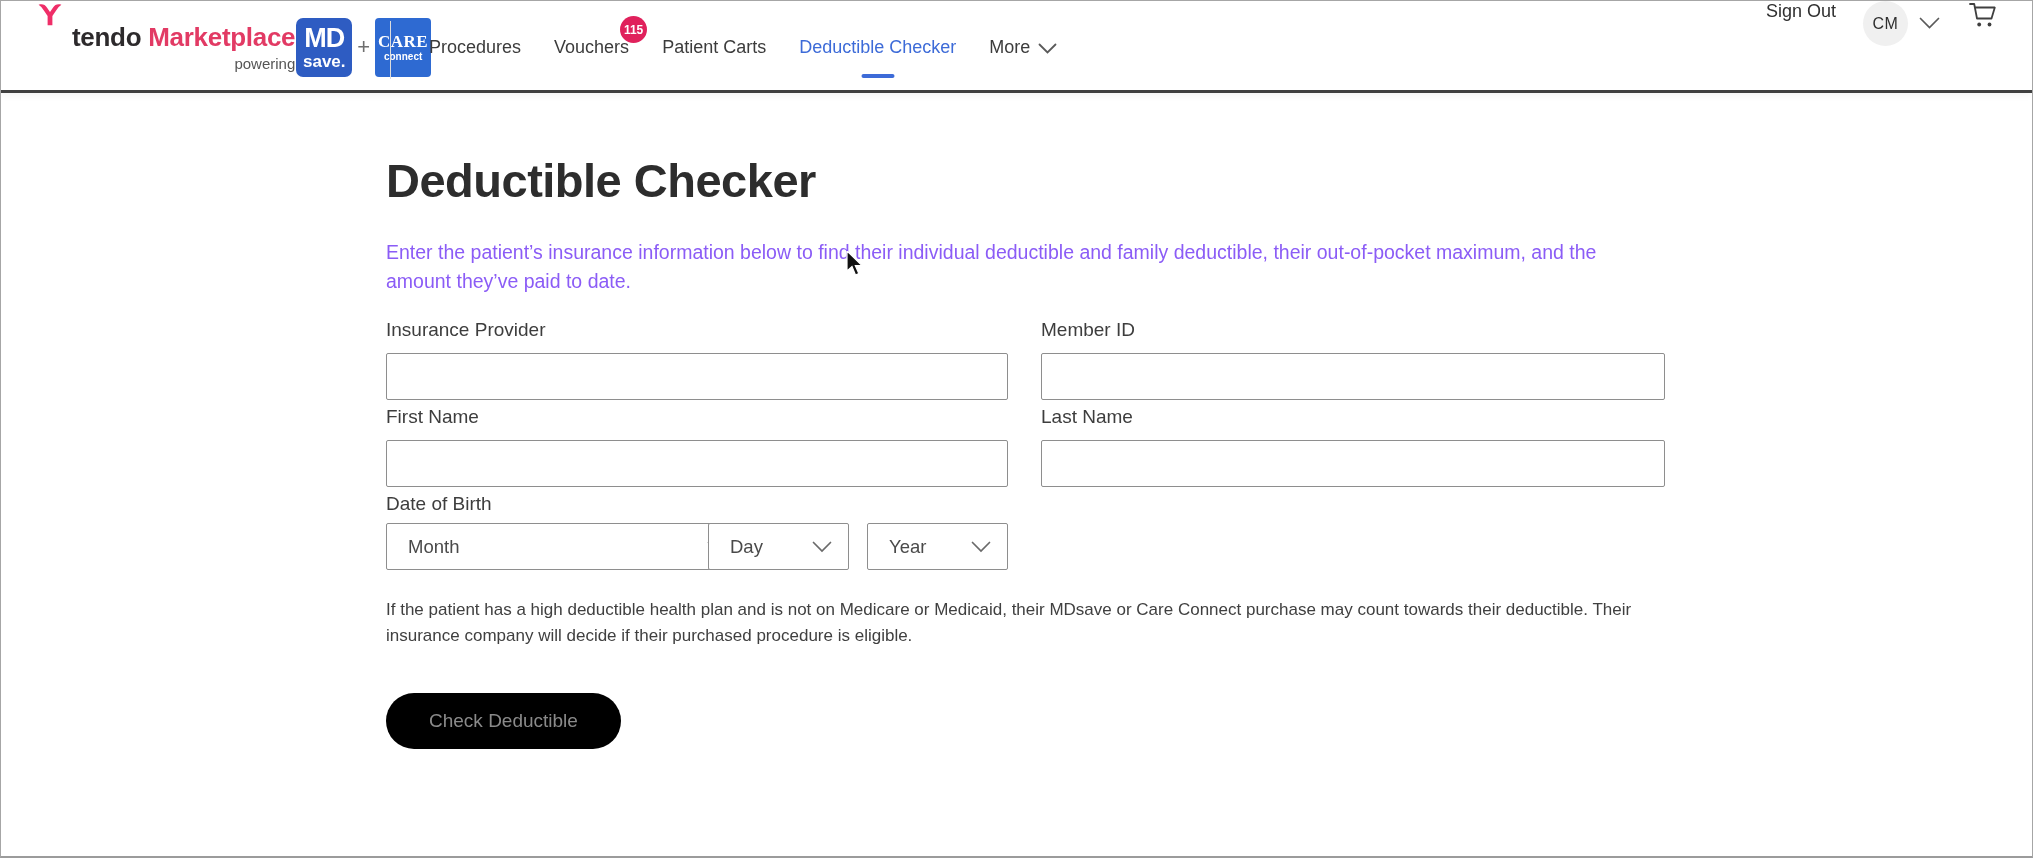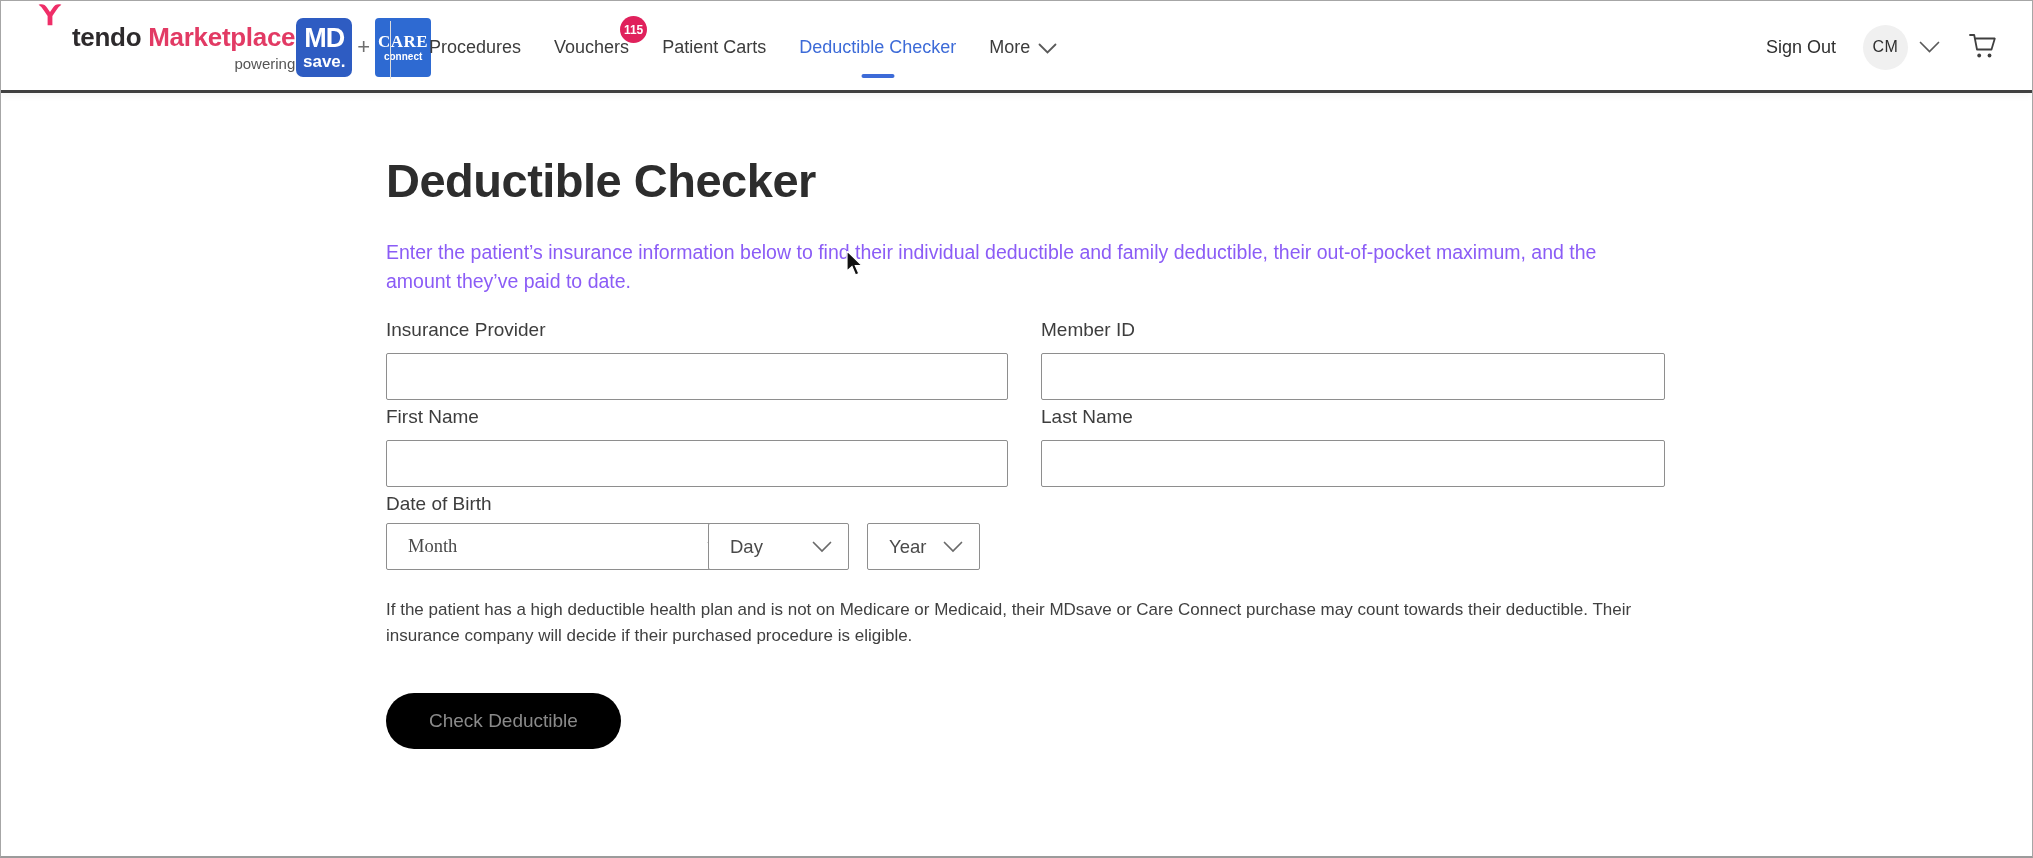--- a/index.html
+++ b/index.html
@@ -52,21 +52,21 @@
     position:absolute; left:50%; transform:translateX(-50%);
     bottom:15px; width:33px; height:4px; border-radius:2px; background:#3d6bd8;
   }
   .nav-badge {
     position:absolute; top:15px; right:-18px; min-width:27px; height:27px; border-radius:50%;
     background:#e0215c; color:#fff; font-size:12px; font-weight:700;
     display:flex; align-items:center; justify-content:center; padding:0 3px;
   }
   .nav-chevron { margin-left:8px; margin-top:3px; }
 
-  .header-right { position:absolute; right:33px; top:0; height:92px; display:flex; align-items:center; gap:27px; }
+  .header-right { position:absolute; right:33px; top:0; height:92px; display:flex; align-items:flex-start; gap:27px; }
   .signout { font-size:18px; color:#2f2f2f; cursor:pointer; }
   .avatar-group { display:flex; align-items:center; gap:11px; cursor:pointer; }
   .avatar {
     width:45px; height:45px; border-radius:50%; background:#f0f0f0;
     display:flex; align-items:center; justify-content:center;
     font-size:16px; color:#2f2f2f; letter-spacing:0.5px;
   }
   .cart-btn { cursor:pointer; display:flex; align-items:center; }
 
   
@@ -198,35 +198,35 @@
     <input class="text-input col2" style="top: 352px;" type="text">
 
     <label class="field-label col1" style="top:405px;">First Name</label>
     <input class="text-input col1" style="top: 439px;" type="text">
 
     <label class="field-label col2" style="top:405px;">Last Name</label>
     <input class="text-input col2" style="top: 439px;" type="text">
 
     <label class="field-label" style="top:492px; left:0;">Date of Birth</label>
 
-    <div class="select-box" style="left:0; width:358px;font-family:Liberation Serif, serif;">
+    <div class="select-box" style="left:0; width:358px;">
       <span class="select-text">Month</span>
       <svg width="20" height="12" viewBox="0 0 20 12" fill="none">
         <path d="M1.5 1.5 L10 10 L18.5 1.5" stroke="#6a6a6a" stroke-width="1.7" stroke-linecap="round"></path>
       </svg>
     </div>
 
     <div class="select-box" style="left:322px; width:141px;">
       <span class="select-text">Day</span>
       <svg width="20" height="12" viewBox="0 0 20 12" fill="none">
         <path d="M1.5 1.5 L10 10 L18.5 1.5" stroke="#6a6a6a" stroke-width="1.7" stroke-linecap="round"></path>
       </svg>
     </div>
 
-    <div class="select-box" style="left:481px; width:113px;">
+    <div class="select-box" style="left:481px; width:141px;">
       <span class="select-text">Year</span>
       <svg width="20" height="12" viewBox="0 0 20 12" fill="none">
         <path d="M1.5 1.5 L10 10 L18.5 1.5" stroke="#6a6a6a" stroke-width="1.7" stroke-linecap="round"></path>
       </svg>
     </div>
 
     <p class="note-text">If the patient has a high deductible health plan and is not on Medicare or Medicaid, their MDsave or Care Connect purchase may count towards their deductible. Their insurance company will decide if their purchased procedure is eligible.</p>
 
     <button class="submit-btn" disabled="">Check Deductible</button>
   </div>

